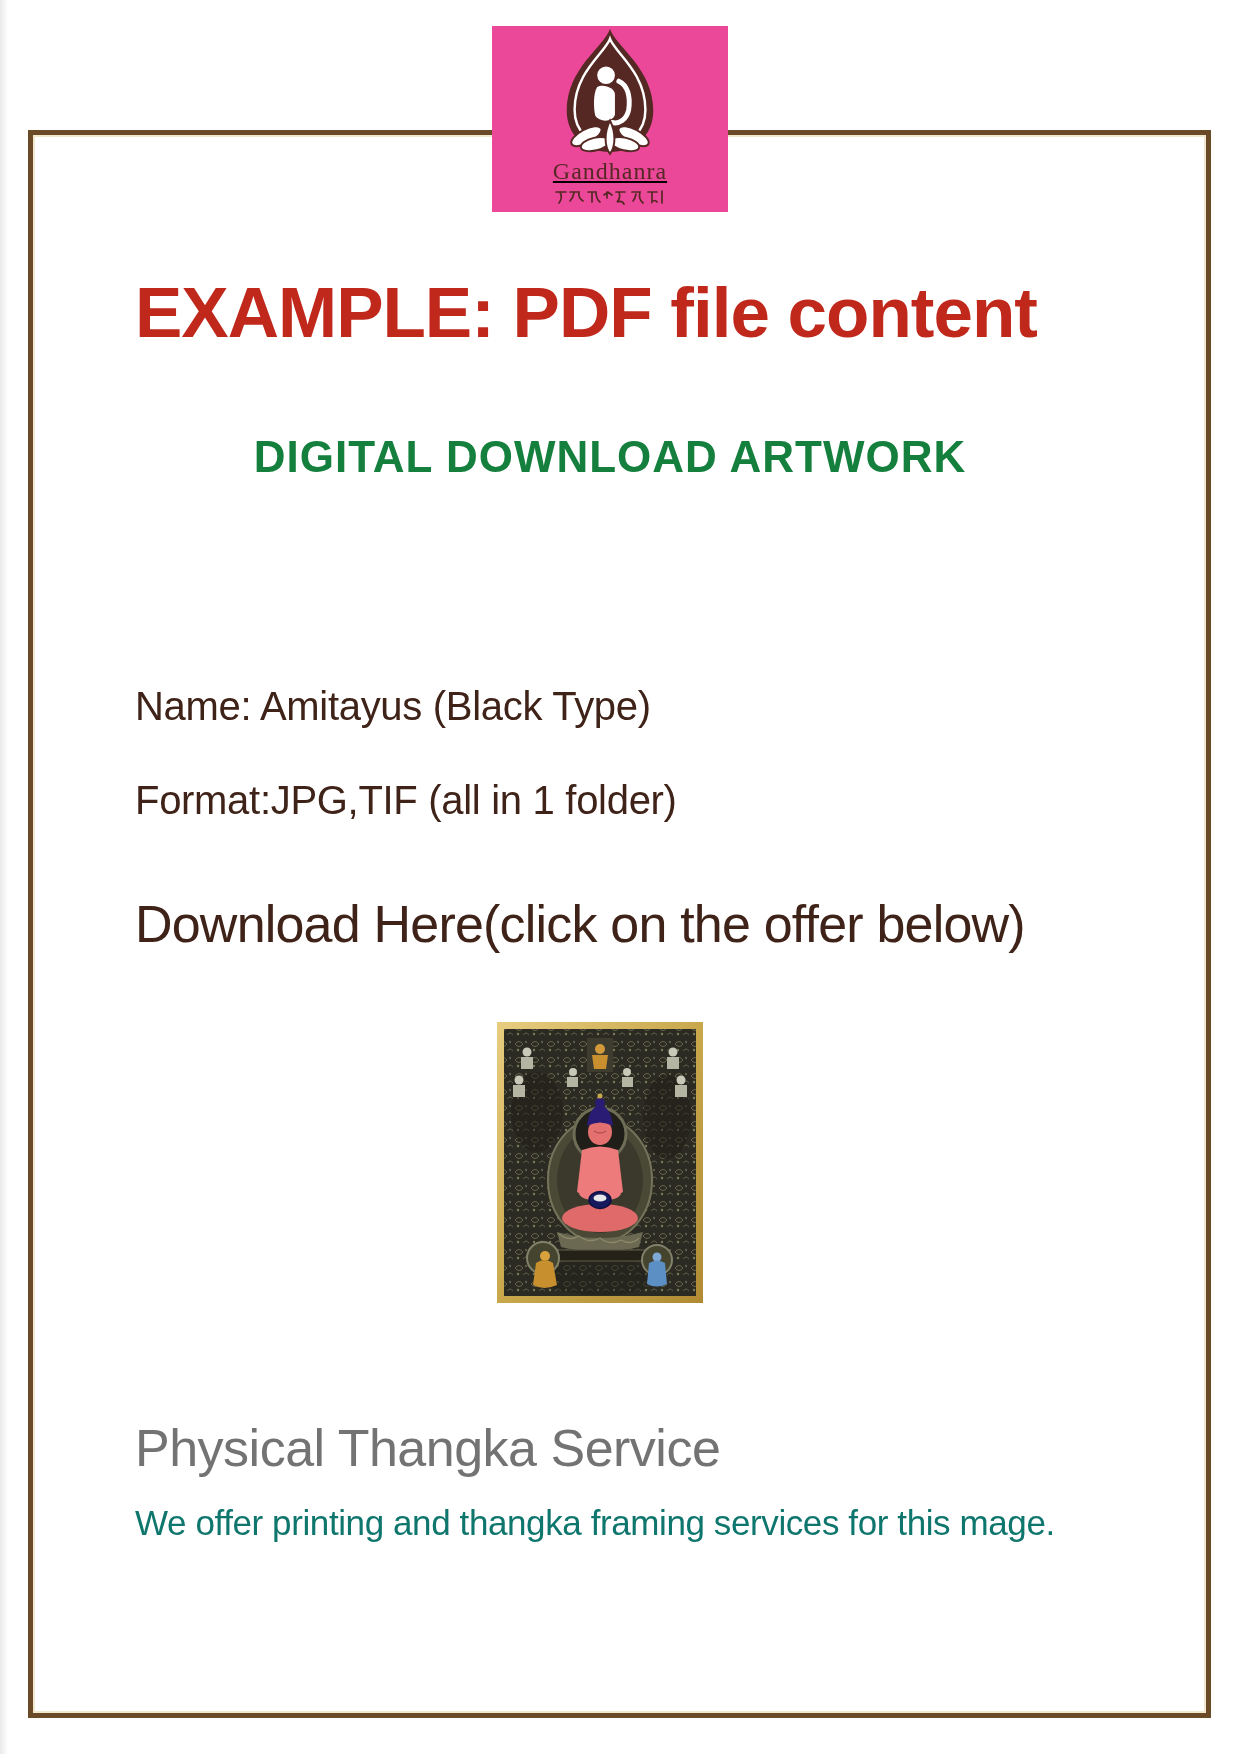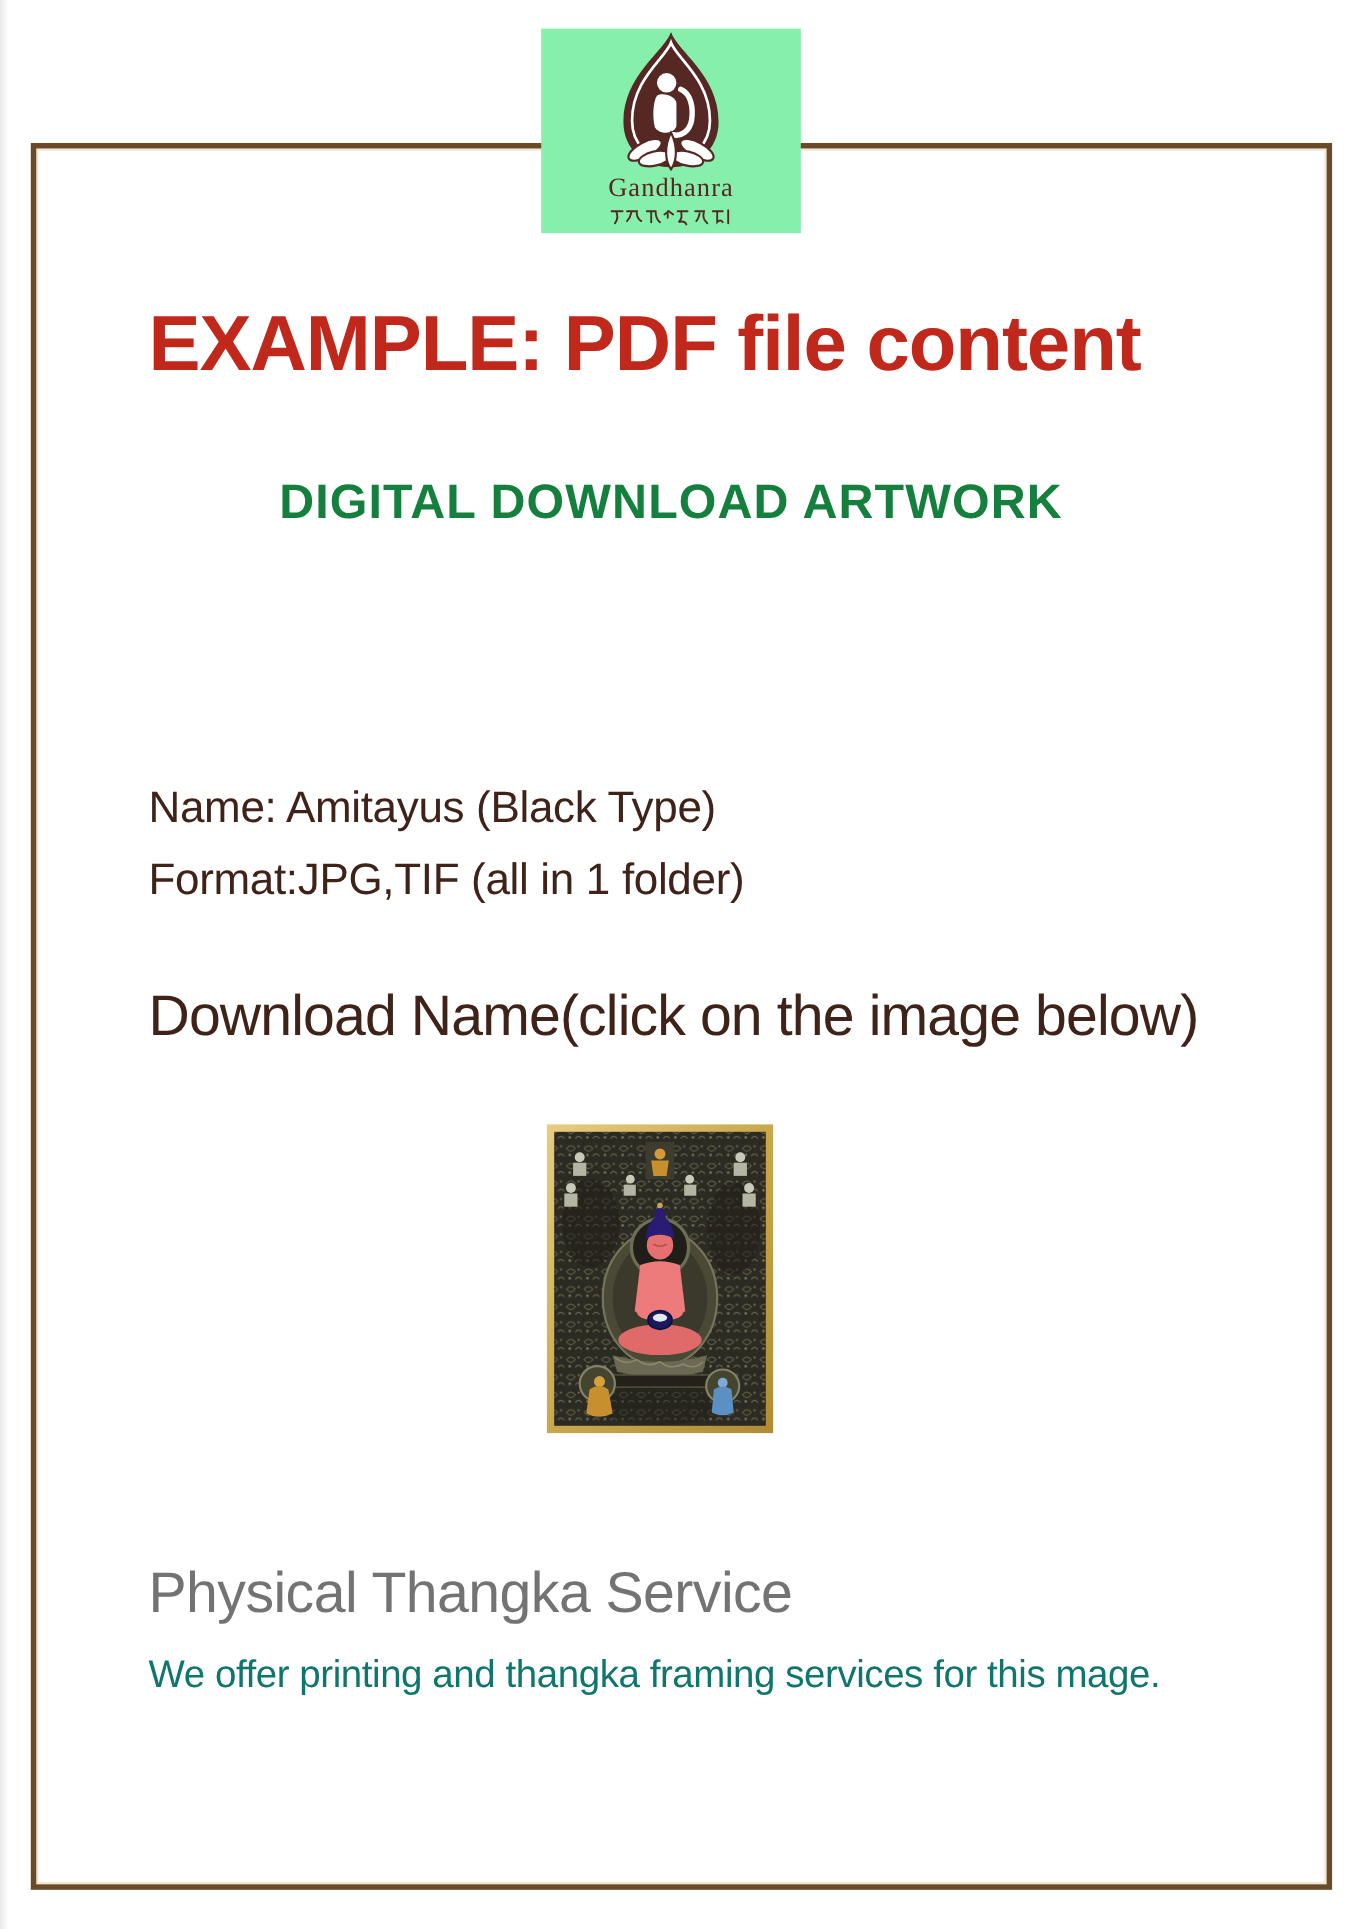--- a/index.html
+++ b/index.html
@@ -12,21 +12,21 @@
     background:linear-gradient(90deg,#d7d7d7,rgba(255,255,255,0));
     opacity:.55;pointer-events:none;
   }
   .page-frame{
     position:absolute;left:28px;top:130px;width:1173px;height:1578px;
     border:5px solid #6b4a28;
     box-shadow:inset 0 0 0 2px #f2e7cf;
   }
   .logo-wrap{
     position:absolute;left:492px;top:26px;width:228px;
-    background:#86efac;z-index:2;text-align:center;padding:0 4px 6px 4px;
+    background:#ec4899;z-index:2;text-align:center;padding:0 4px 6px 4px;text-decoration:underline;
   }
   .emblem{display:block;margin:0 auto;}
   .brand-name{
     font-family:"Liberation Serif", serif;
     font-size:24px;color:#552823;letter-spacing:1px;margin-top:2px;
   }
   .tibetan{display:block;margin:3px auto 0 auto;}
   .page-title{
     position:absolute;left:135px;top:272px;width:1000px;
     font-size:71px;font-weight:700;color:#c0281c;letter-spacing:-1px;
@@ -36,21 +36,21 @@
     position:absolute;left:20px;top:432px;width:1180px;text-align:center;
     font-size:44px;font-weight:600;color:#15803d;letter-spacing:1px;
     white-space:nowrap;
   }
   .info-line{
     position:absolute;left:135px;color:#3f2318;font-size:40px;
     white-space:nowrap;letter-spacing:-0.3px;
   }
   .file-row{display:flex;gap:52px;}
   .row-file{top:588px;}
-  .row-name{top:712px;}
+  .row-name{top:684px;}
   .row-format{top:778px;}
   .download-heading{
     position:absolute;left:135px;top:894px;
     font-size:52px;color:#3f2318;white-space:nowrap;letter-spacing:-0.8px;
   }
   .thangka{
     position:absolute;left:497px;top:1022px;width:206px;height:281px;
     cursor:pointer;display:block;
   }
   .service-heading{
@@ -104,21 +104,21 @@
 
 <div class="subtitle">DIGITAL DOWNLOAD ARTWORK</div>
 
 <div class="info-line row-file file-row">
 </div>
 
 <div class="info-line row-name">Name: Amitayus (Black Type)</div>
 
 <div class="info-line row-format">Format:JPG,TIF (all in 1 folder)</div>
 
-<div class="download-heading">Download Name(click on the image below)</div>
+<div class="download-heading">Download Here(click on the offer below)</div>
 
 <svg class="thangka" viewBox="0 0 206 281">
   <defs>
     <linearGradient id="gold" x1="0" y1="0" x2="1" y2="1">
       <stop offset="0" stop-color="#e8cd80"></stop>
       <stop offset="0.5" stop-color="#c9a84c"></stop>
       <stop offset="1" stop-color="#b08b34"></stop>
     </linearGradient>
     <pattern id="fol" width="16" height="16" patternUnits="userSpaceOnUse">
       <rect width="16" height="16" fill="#2c2b23"></rect>

